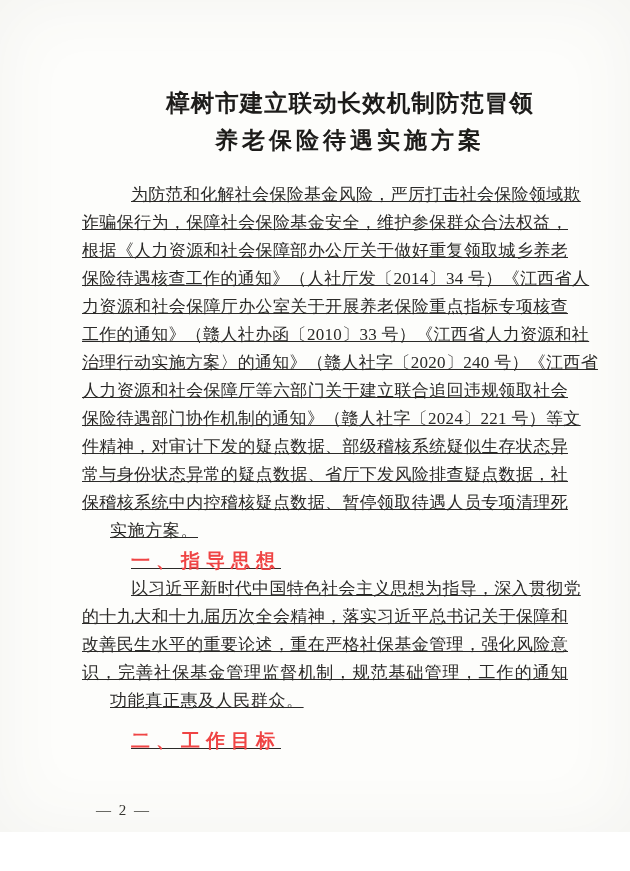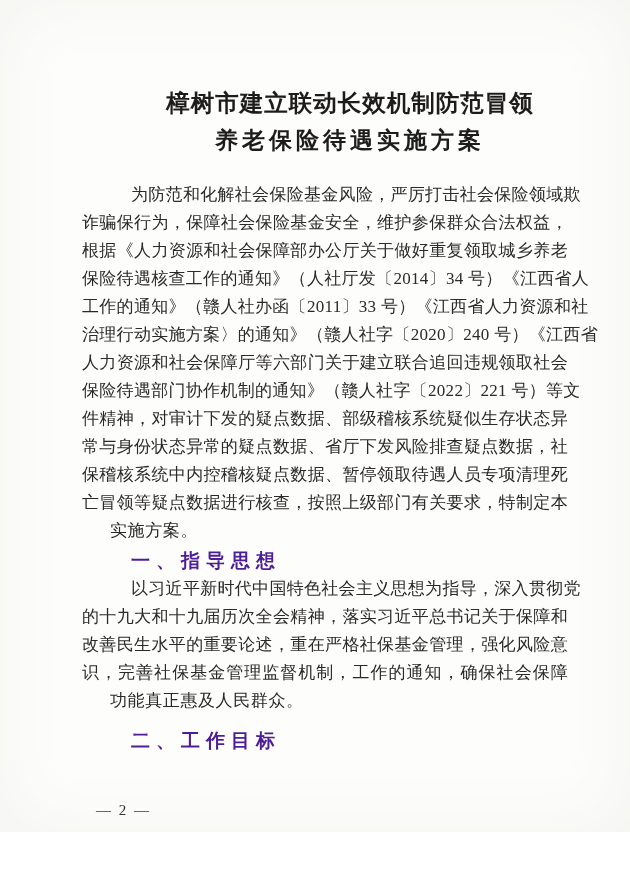--- a/index.html
+++ b/index.html
@@ -40,20 +40,21 @@
     letter-spacing: 4px;
   }
   
   .doc-body {
     position: absolute;
     top: 181px;
     left: 82px;
     width: 486px;
     font-size: 17px;
     line-height: 28px;
+    text-decoration: underline;
   }
   .para { margin: 0; padding: 0; }
   .ln {
     display: block;
     height: 28px;
     text-align: justify;
     text-align-last: justify;
     letter-spacing: 0.3px;
     white-space: nowrap;
   }
@@ -66,21 +67,21 @@
   
   .hd {
     display: block;
     height: 28px;
     line-height: 28px;
     margin-left: 49px;
     font-family: "Liberation Sans", "DejaVu Sans", sans-serif;
     font-weight: bold;
     font-size: 19px;
     letter-spacing: 6px;
-    color: #4c1d95;
+    color: #ef4444;
   }
   .hd.h1 { margin-top: 2px; }
   .hd.h2 { margin-top: 12px; }
   
   .page-footer {
     position: absolute;
     left: 96px;
     top: 802px;
     font-size: 15px;
     letter-spacing: 2px;
@@ -97,38 +98,38 @@
     <span class="t2">养老保险待遇实施方案</span>
   </div>
 
   <div class="doc-body">
 
     <p class="para">
       <span class="ln ind">为防范和化解社会保险基金风险，严厉打击社会保险领域欺</span>
       <span class="ln">诈骗保行为，保障社会保险基金安全，维护参保群众合法权益，</span>
       <span class="ln">根据《人力资源和社会保障部办公厅关于做好重复领取城乡养老</span>
       <span class="ln">保险待遇核查工作的通知》（人社厅发〔2014〕34 号）《江西省人</span>
-      <span class="ln">工作的通知》（赣人社办函〔2011〕33 号）《江西省人力资源和社</span>
+      <span class="ln">力资源和社会保障厅办公室关于开展养老保险重点指标专项核查</span>
+      <span class="ln">工作的通知》（赣人社办函〔2010〕33 号）《江西省人力资源和社</span>
       <span class="ln">治理行动实施方案〉的通知》（赣人社字〔2020〕240 号）《江西省</span>
       <span class="ln">人力资源和社会保障厅等六部门关于建立联合追回违规领取社会</span>
-      <span class="ln">保险待遇部门协作机制的通知》（赣人社字〔2022〕221 号）等文</span>
+      <span class="ln">保险待遇部门协作机制的通知》（赣人社字〔2024〕221 号）等文</span>
       <span class="ln">件精神，对审计下发的疑点数据、部级稽核系统疑似生存状态异</span>
       <span class="ln">常与身份状态异常的疑点数据、省厅下发风险排查疑点数据，社</span>
       <span class="ln">保稽核系统中内控稽核疑点数据、暂停领取待遇人员专项清理死</span>
-      <span class="ln">亡冒领等疑点数据进行核查，按照上级部门有关要求，特制定本</span>
       <span class="ln end">实施方案。</span>
     </p>
 
     <span class="hd h1">一、指导思想</span>
 
     <p class="para">
       <span class="ln ind">以习近平新时代中国特色社会主义思想为指导，深入贯彻党</span>
       <span class="ln">的十九大和十九届历次全会精神，落实习近平总书记关于保障和</span>
       <span class="ln">改善民生水平的重要论述，重在严格社保基金管理，强化风险意</span>
-      <span class="ln">识，完善社保基金管理监督机制，工作的通知，确保社会保障</span>
+      <span class="ln">识，完善社保基金管理监督机制，规范基础管理，工作的通知</span>
       <span class="ln end">功能真正惠及人民群众。</span>
     </p>
 
     <span class="hd h2">二、工作目标</span>
 
   </div>
 
   <div class="page-footer">— 2 —</div>
 
 </div>

